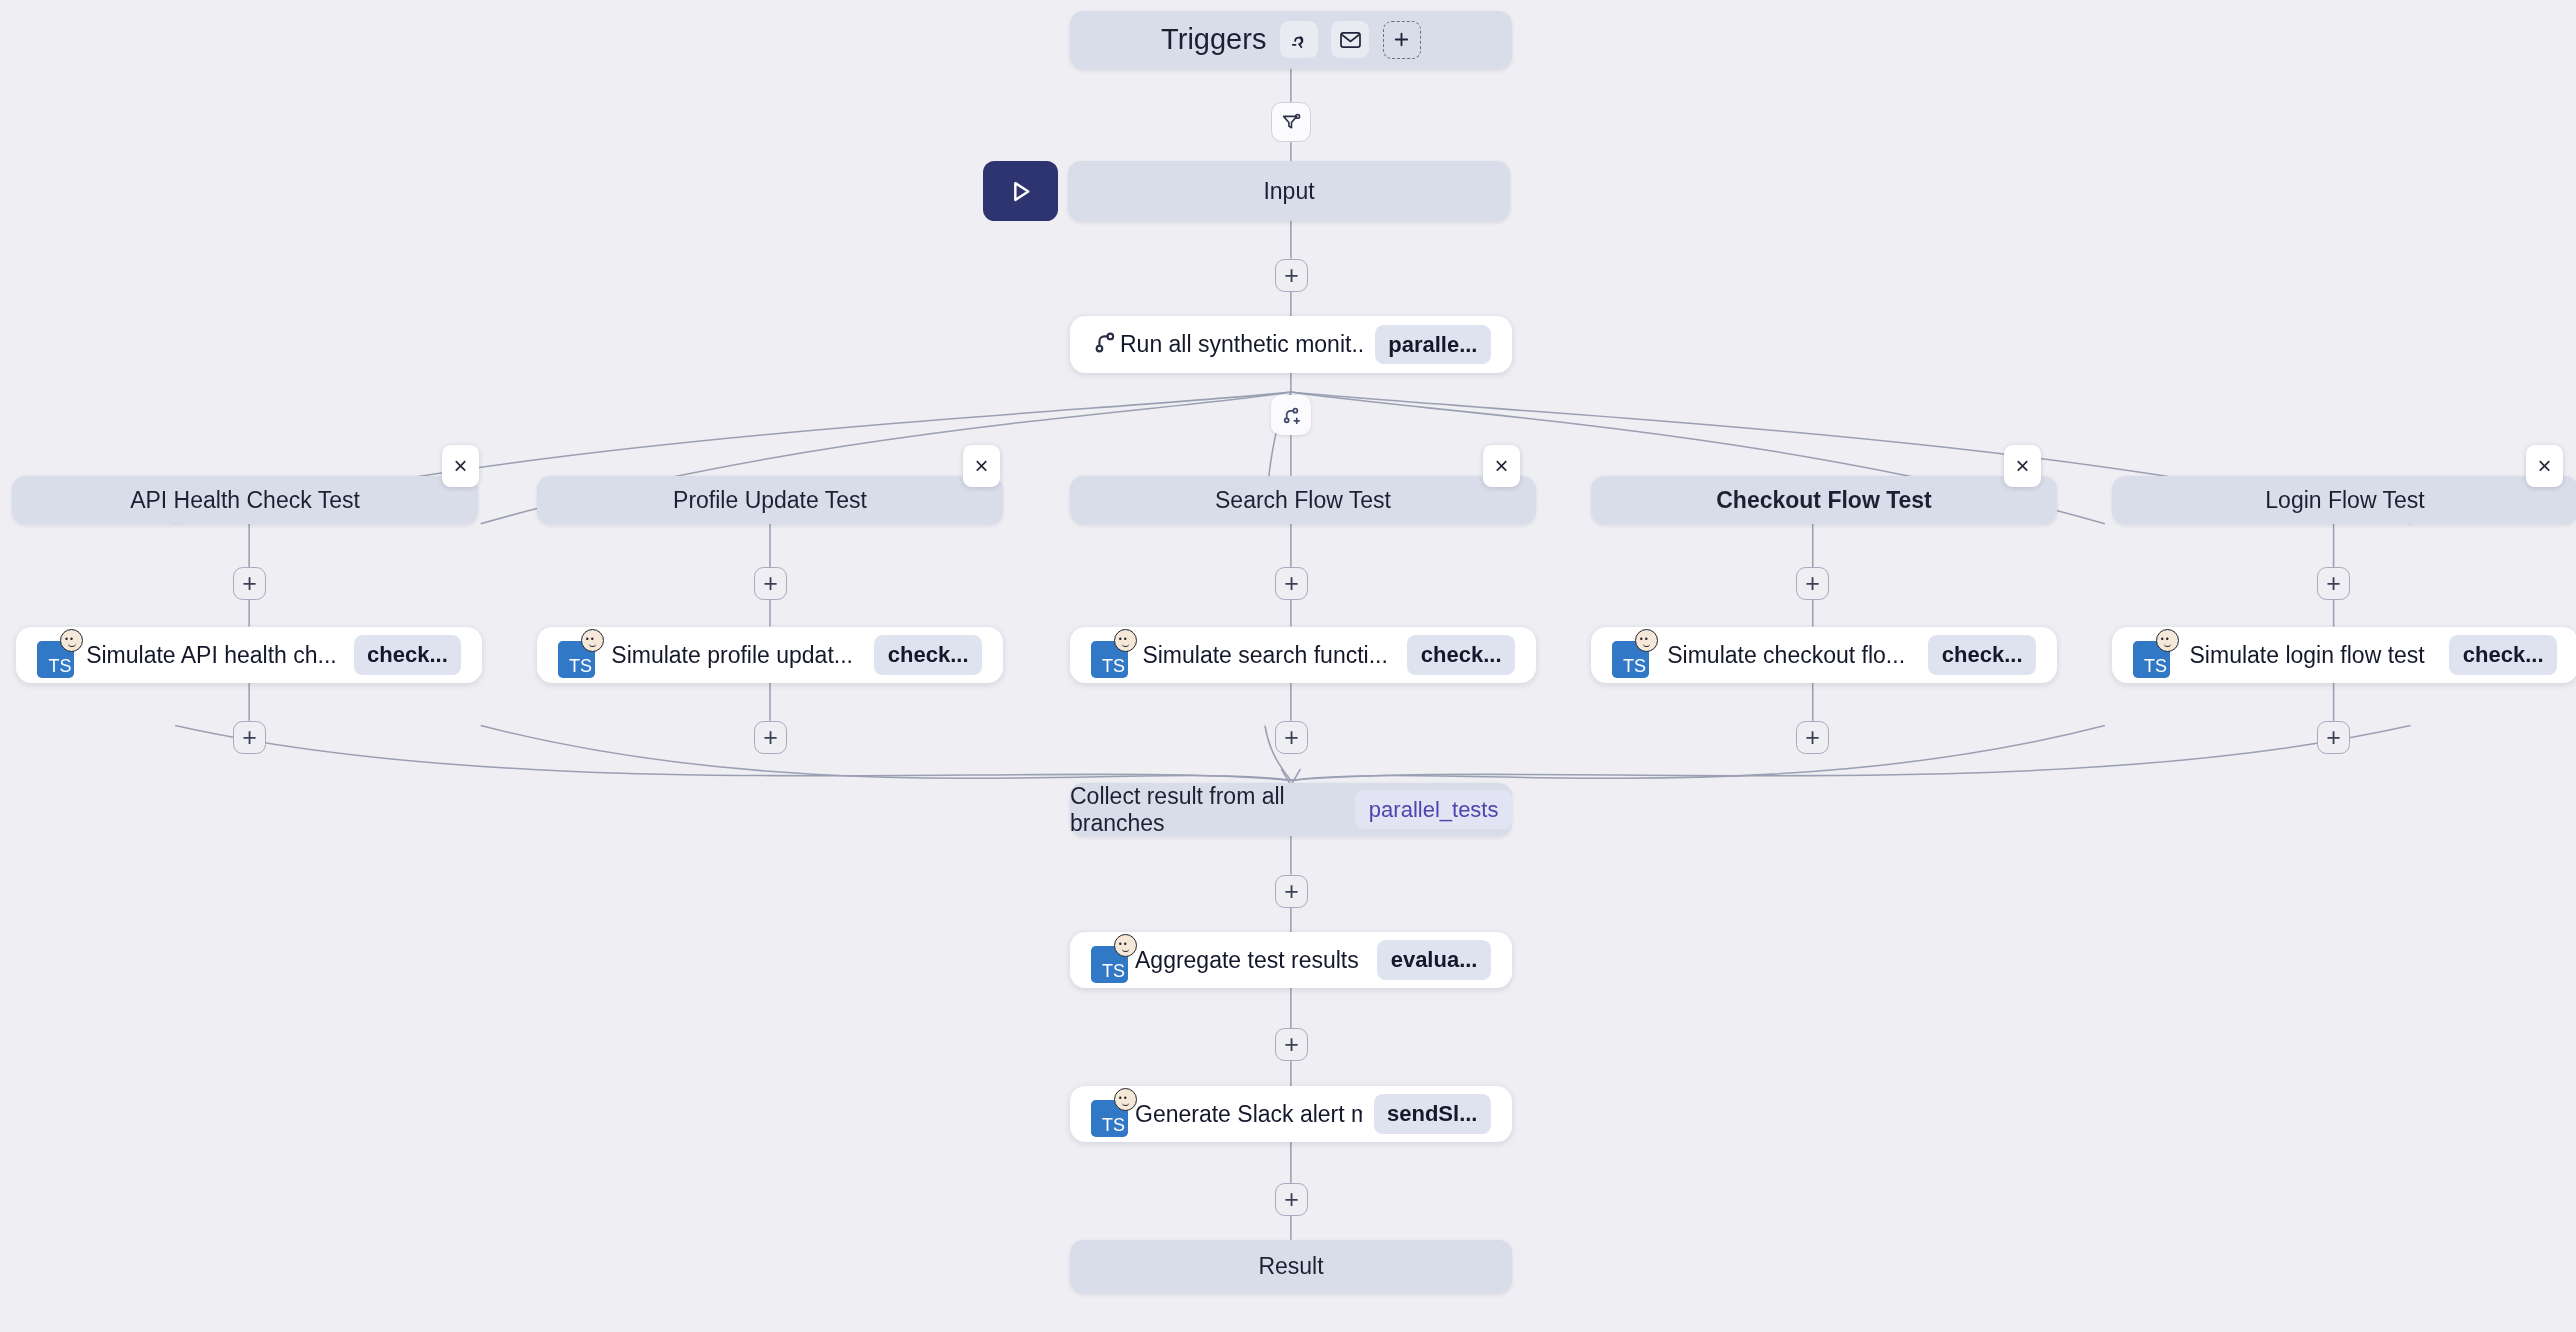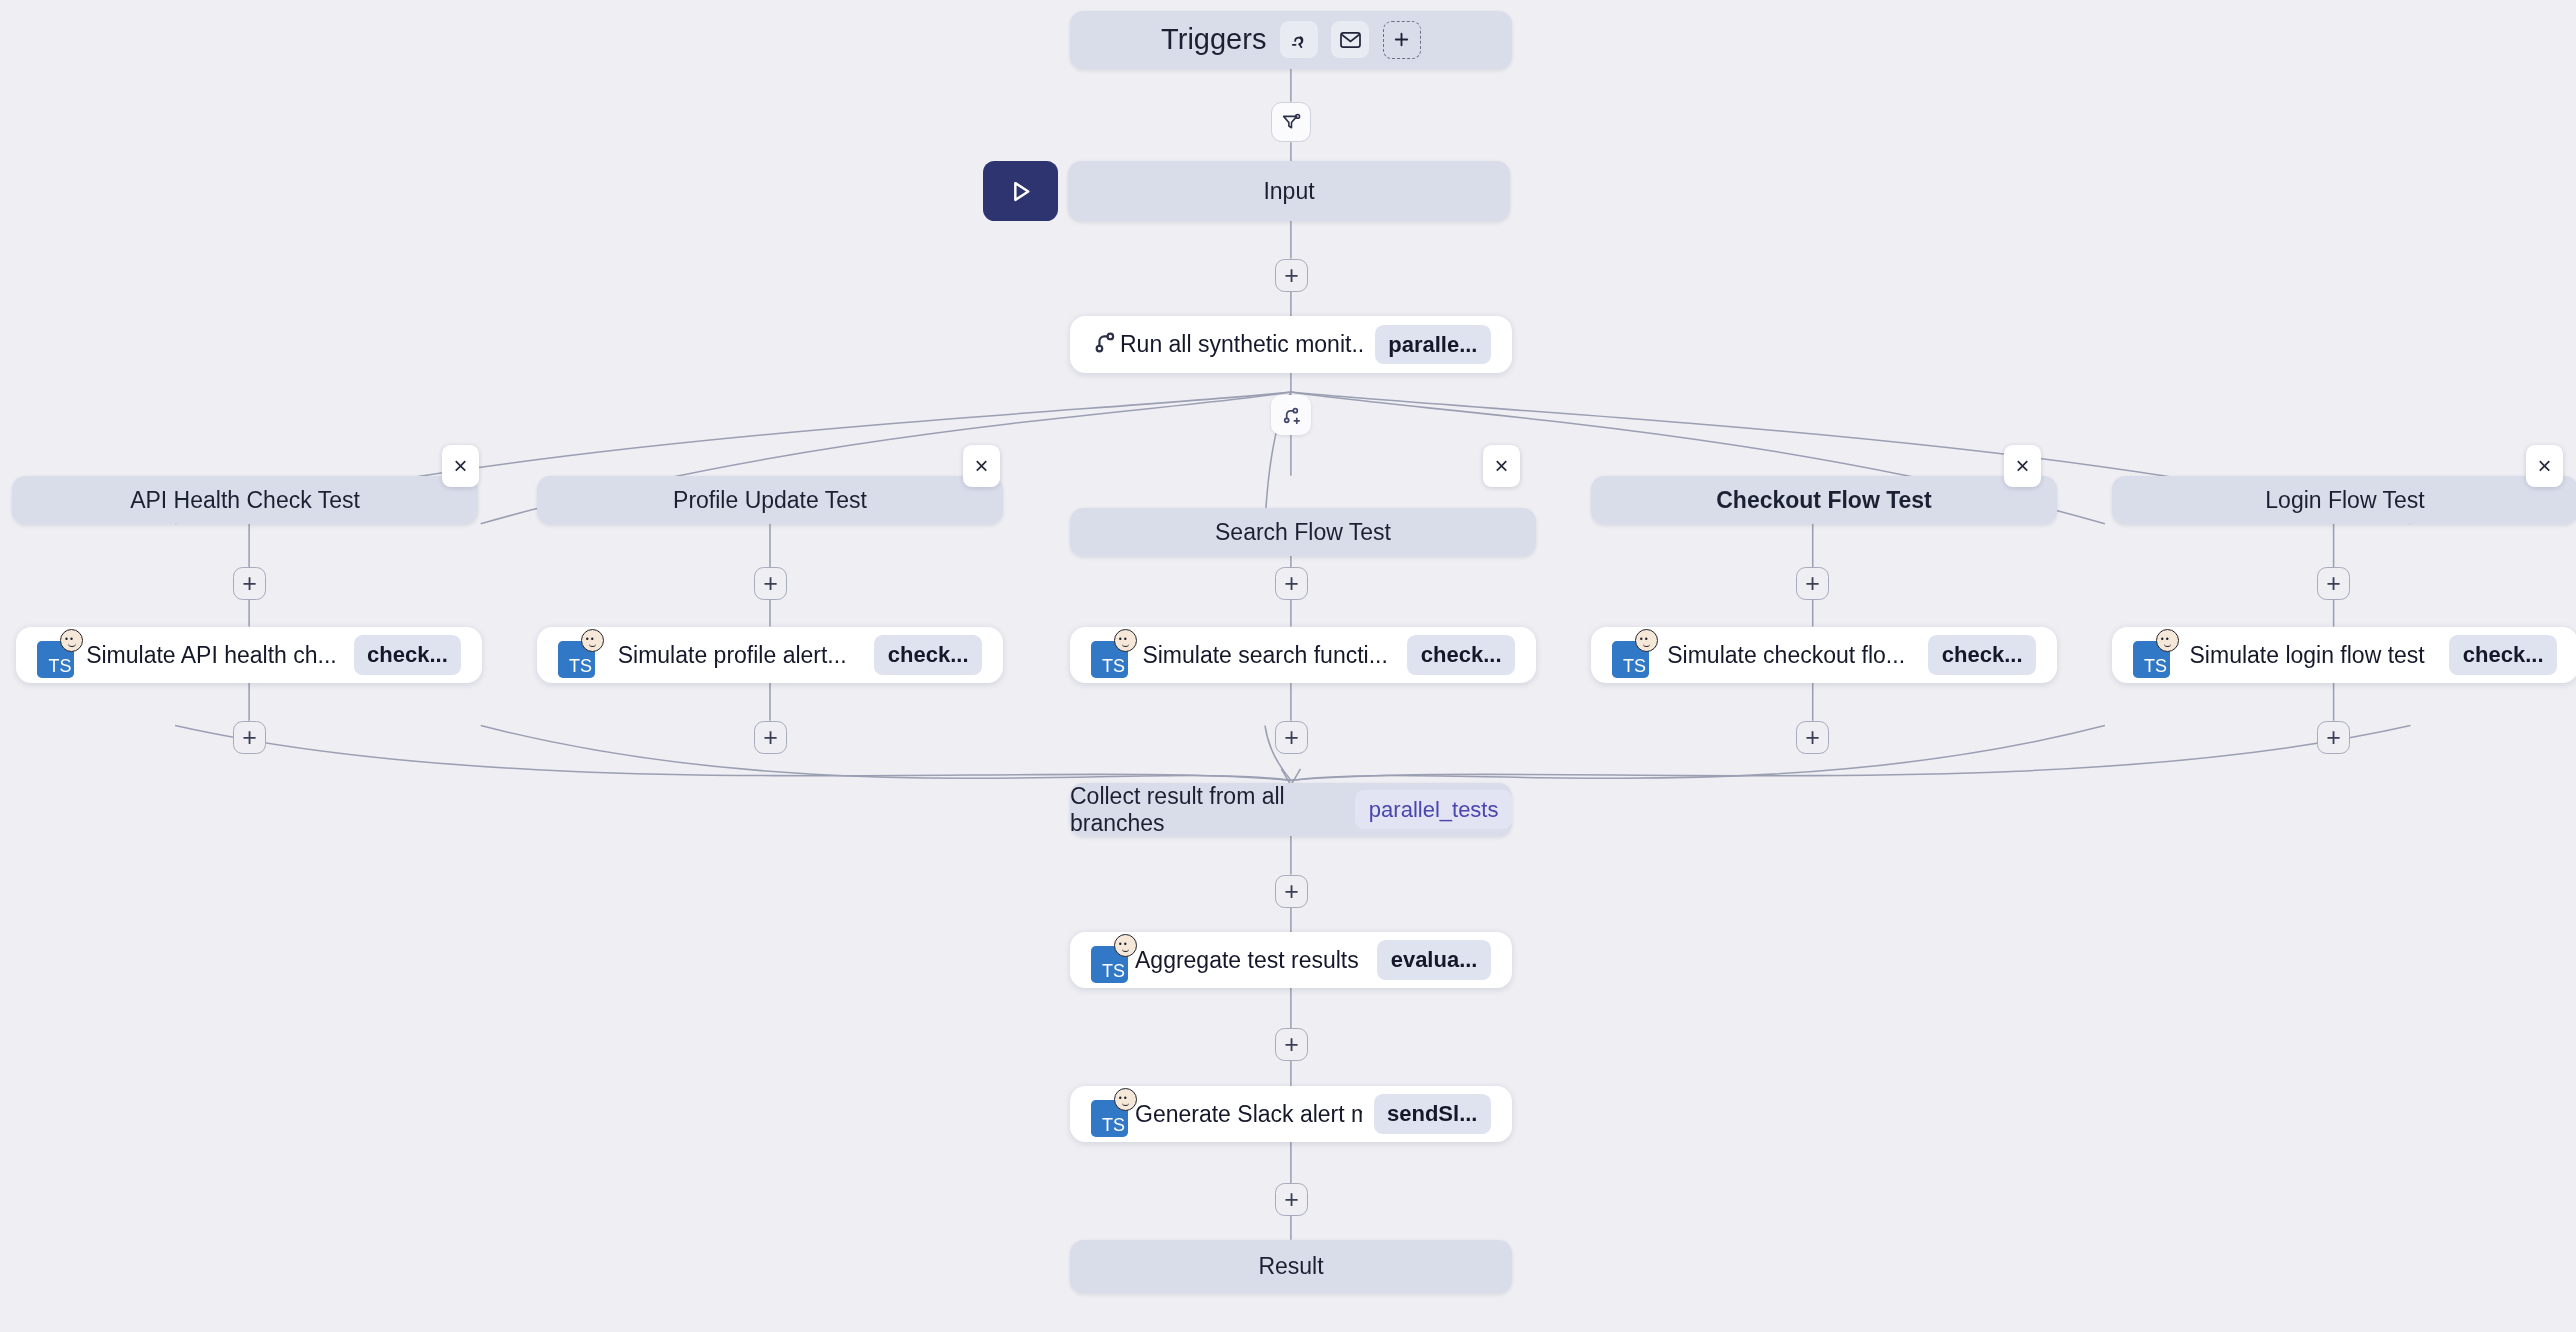--- a/index.html
+++ b/index.html
@@ -286,26 +286,26 @@
   <div class="bar" style="left:537px; top:476px; width:466px; height:48px;">
     <span>Profile Update Test</span>
   </div>
   <div class="closebtn" style="left:963px; top:445px;">×</div>
   <div class="plus" style="left:754px; top:567px;">+</div>
   <div class="card" style="left:537px; top:627px; width:466px; height:56px;">
     <span class="tsicon">
       <span class="sq">TS</span>
         <span class="emo"></span>
     </span>
-    <span class="label">Simulate profile alert...</span>
+    <span class="label">Simulate profile updat...</span>
     <span class="badge">check...</span>
   </div>
   <div class="plus" style="left:754px; top:721px;">+</div>
 
-  <div class="bar" style="left:1070px; top:476px; width:466px; height:48px;margin-top:32px;">
+  <div class="bar" style="left:1070px; top:476px; width:466px; height:48px;">
     <span>Search Flow Test</span>
   </div>
   <div class="closebtn" style="left:1483px; top:445px;">×</div>
   <div class="plus" style="left:1275px; top:567px;">+</div>
   <div class="card" style="left:1070px; top:627px; width:466px; height:56px;">
     <span class="tsicon">
       <span class="sq">TS</span>
         <span class="emo"></span>
     </span>
     <span class="label">Simulate search functi...</span>

